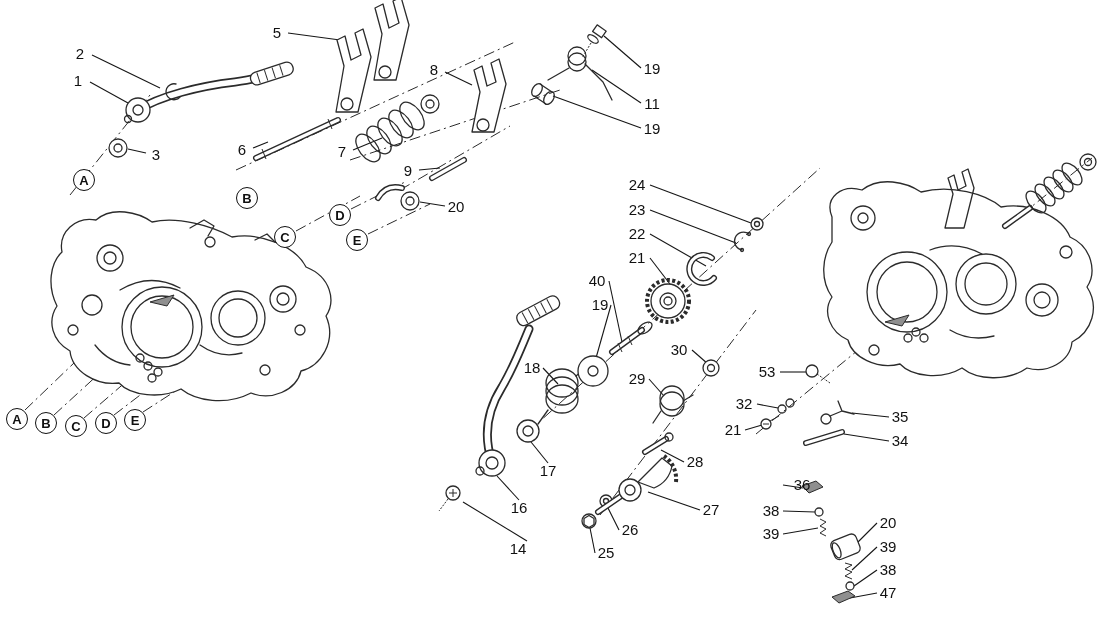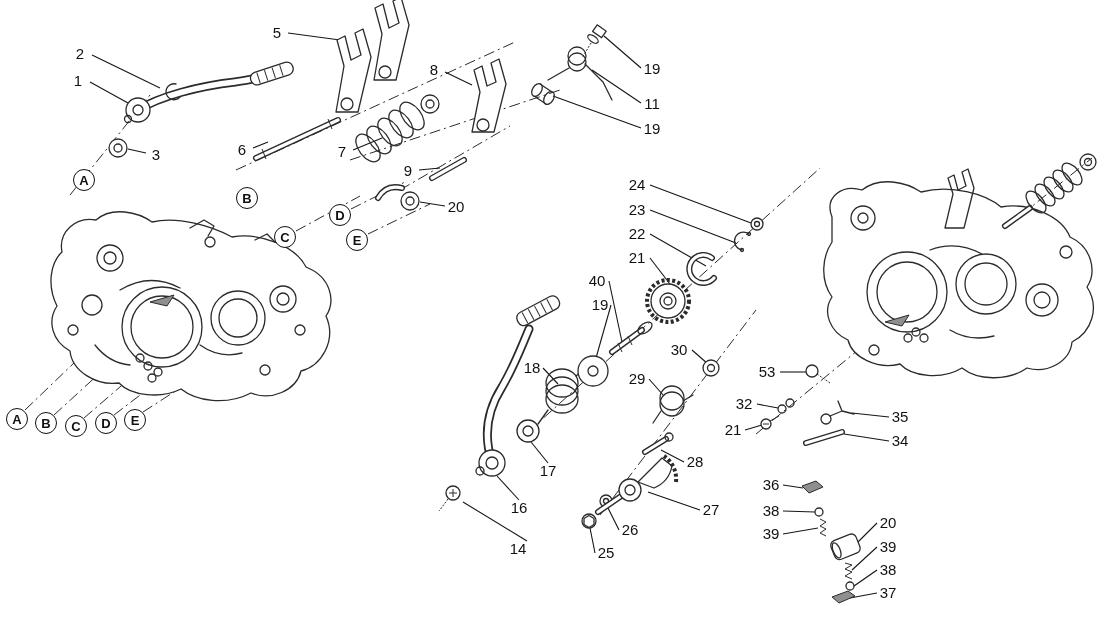--- a/index.html
+++ b/index.html
@@ -443,27 +443,27 @@
   <div class="lbl" style="left:630px;top:529px">26</div>
   <div class="lbl" style="left:711px;top:509px">27</div>
   <div class="lbl" style="left:695px;top:461px">28</div>
   <div class="lbl" style="left:637px;top:378px">29</div>
   <div class="lbl" style="left:679px;top:349px">30</div>
   <div class="lbl" style="left:733px;top:429px">21</div>
   <div class="lbl" style="left:744px;top:403px">32</div>
   <div class="lbl" style="left:767px;top:371px">53</div>
   <div class="lbl" style="left:900px;top:440px">34</div>
   <div class="lbl" style="left:900px;top:416px">35</div>
-  <div class="lbl" style="left:771px;top:484px">36</div>
+  <div class="lbl" style="left:802px;top:484px">36</div>
   <div class="lbl" style="left:771px;top:510px">38</div>
   <div class="lbl" style="left:771px;top:533px">39</div>
   <div class="lbl" style="left:888px;top:522px">20</div>
   <div class="lbl" style="left:888px;top:546px">39</div>
   <div class="lbl" style="left:888px;top:569px">38</div>
-  <div class="lbl" style="left:888px;top:592px">37</div>
+  <div class="lbl" style="left:888px;top:592px">47</div>
 </div>
 
 <div>
   <div class="ltr" style="left:84px;top:180px">A</div>
   <div class="ltr" style="left:247px;top:198px">B</div>
   <div class="ltr" style="left:285px;top:237px">C</div>
   <div class="ltr" style="left:340px;top:215px">D</div>
   <div class="ltr" style="left:357px;top:240px">E</div>
   <div class="ltr" style="left:17px;top:419px">A</div>
   <div class="ltr" style="left:46px;top:423px">B</div>

